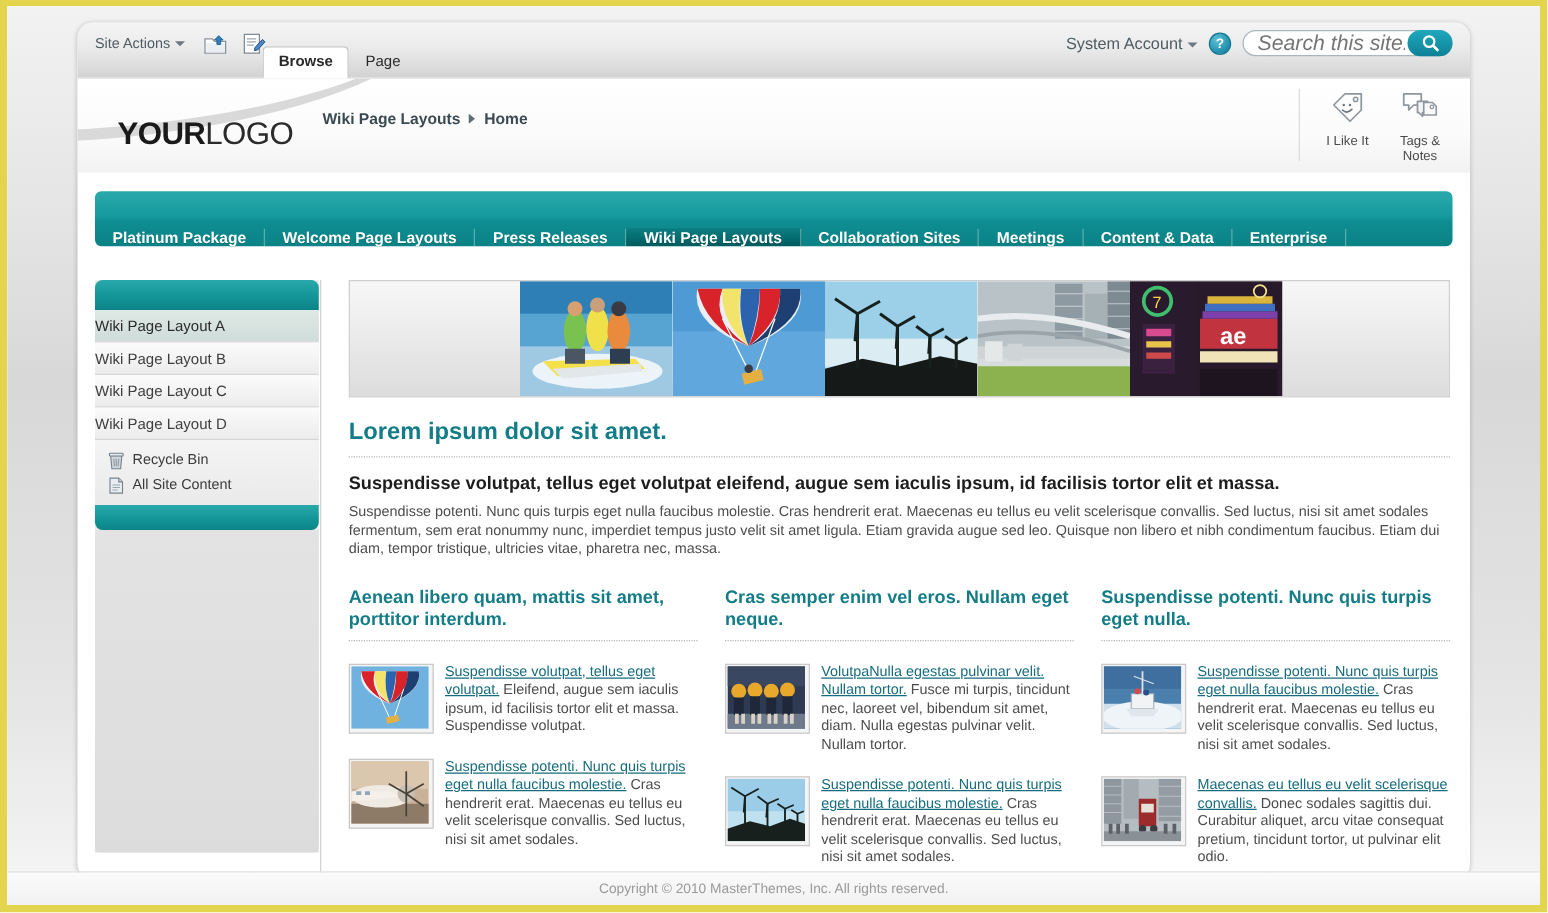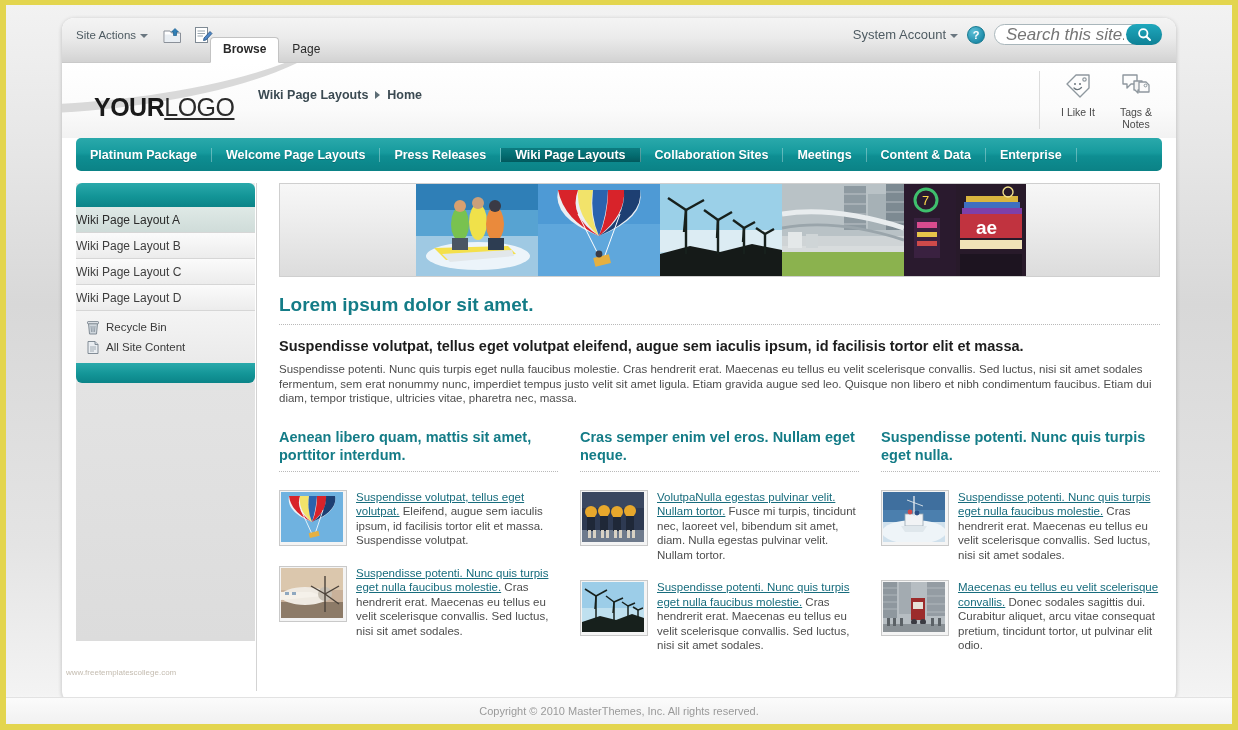--- a/index.html
+++ b/index.html
@@ -193,21 +193,21 @@
     transform: rotate(-1.5deg);
   }
   .logo {
     position: absolute;
     left: 32px; top: 30px;
     font-size: 25px;
     letter-spacing: -0.5px;
     color: #1a1a1a;
   }
   .logo b { font-weight: bold; }
-  .logo span.light { font-weight: normal; color: #2b2b2b; text-decoration: underline; }
+  .logo span.light { font-weight: normal; color: #2b2b2b; }
   .breadcrumb {
     position: absolute;
     left: 196px; top: 25px;
     font-size: 12.5px;
     font-weight: bold;
     color: #3b4a52;
     display: flex;
     align-items: center;
     gap: 7px;
   }
@@ -235,26 +235,26 @@
   .social-item .lbl {
     font-size: 10.5px;
     color: #4a4a4a;
     line-height: 12px;
     display: block;
     margin-top: 3px;
   }
 
   
   #mainnav {
-    margin: 0 14px;
-    height: 33px;
+    margin: 15px 14px;
+    height: 44px;
     background: linear-gradient(to bottom, #2aa9ab 0%, #169a9d 45%, #0e8e92 55%, #0b8286 100%);
     border-radius: 5px;
     display: flex;
-    align-items: center;
+    align-items: flex-end;
     overflow: hidden;
   }
   .navitem {
     display: flex;
     align-items: center;
     padding: 0 14px;
     font-size: 12.5px;
     font-weight: bold;
     color: #ffffff;
     cursor: pointer;

